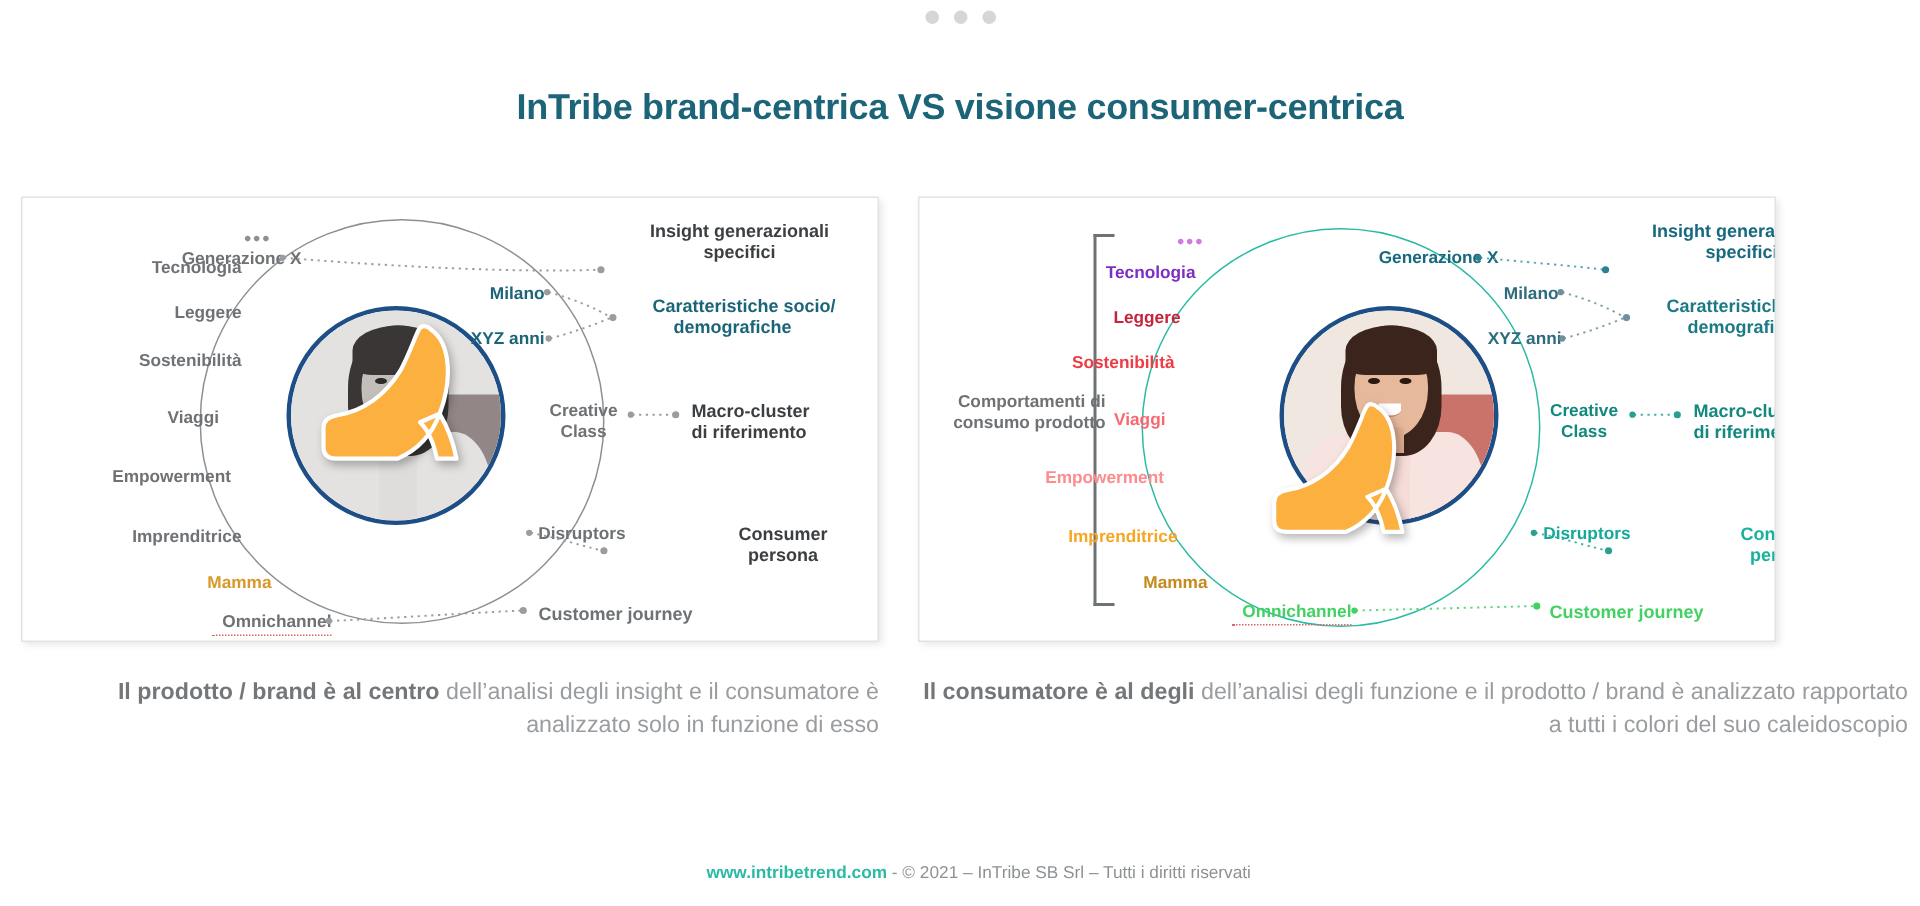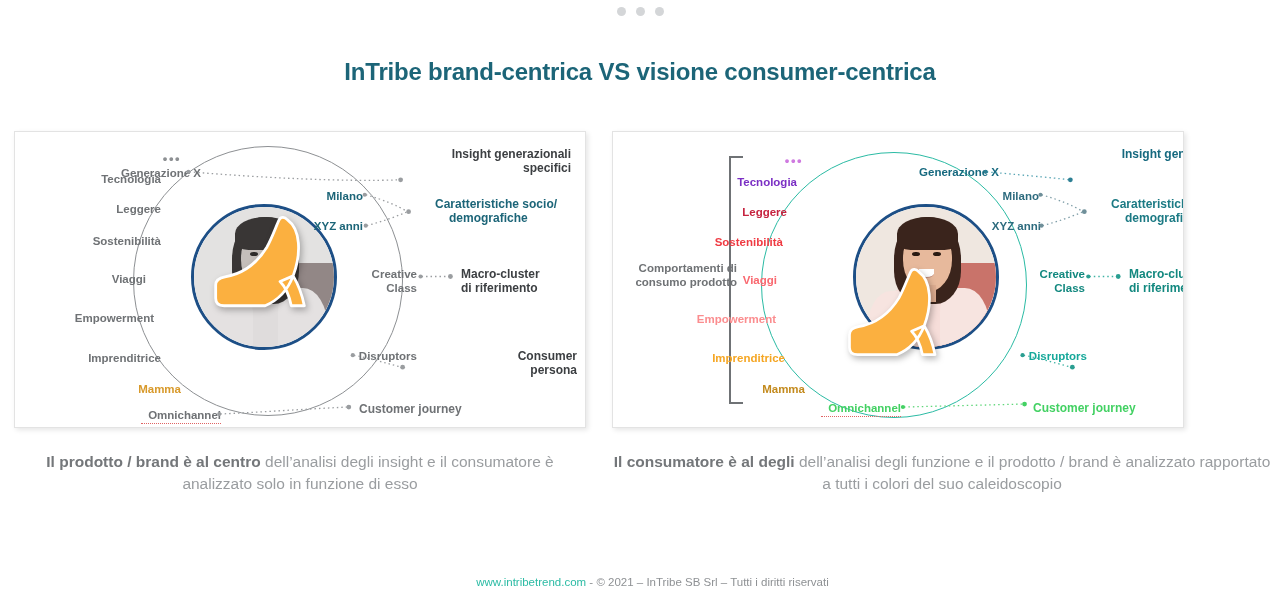--- a/index.html
+++ b/index.html
@@ -137,21 +137,21 @@
   .lbl {
     position: absolute;
     font-size: 11.5px;
     font-weight: bold;
     color: #6f7275;
     white-space: nowrap;
     line-height: 13.5px;
   }
   .lbl.wrap { white-space: normal; }
   .lbl.r { text-align: right; }
-  .lbl.c { text-align: right; }
+  .lbl.c { text-align: center; }
   .lbl.l { text-align: left; }
   .lbl.big { font-size: 12px; }
 
   .ellipsis { font-size: 13px; font-weight: bold; letter-spacing: 1.5px; }
 
   .misspell {
     border-bottom: 1.4px dotted #e06464;
     padding-bottom: 0px;
   }
 
@@ -168,37 +168,37 @@
     box-sizing: border-box;
   }
 
   
   .caption {
     position: absolute;
     top: 451px;
     font-size: 15.5px;
     color: #9a9da0;
     line-height: 22px;
-    text-align: center;
+    text-align: right;
   }
   .caption b { color: #74777a; }
   #caption-left  { left: 14px;  width: 572px; }
   #caption-right { left: 612px; width: 660px; }
 
   
   .footer {
     position: absolute;
     top: 576px;
     left: 0;
     width: 1280px;
     text-align: center;
     font-size: 11.5px;
     color: #8e9194;
   }
-  .footer .site { color: #2bbba4; font-weight: normal; margin-left: 25px; }
+  .footer .site { color: #2bbba4; font-weight: bold; margin-left: 25px; }
 </style>
 </head>
 <body>
 
 <div class="dots">
   <div class="dot"></div>
   <div class="dot"></div>
   <div class="dot"></div>
 </div>
 

